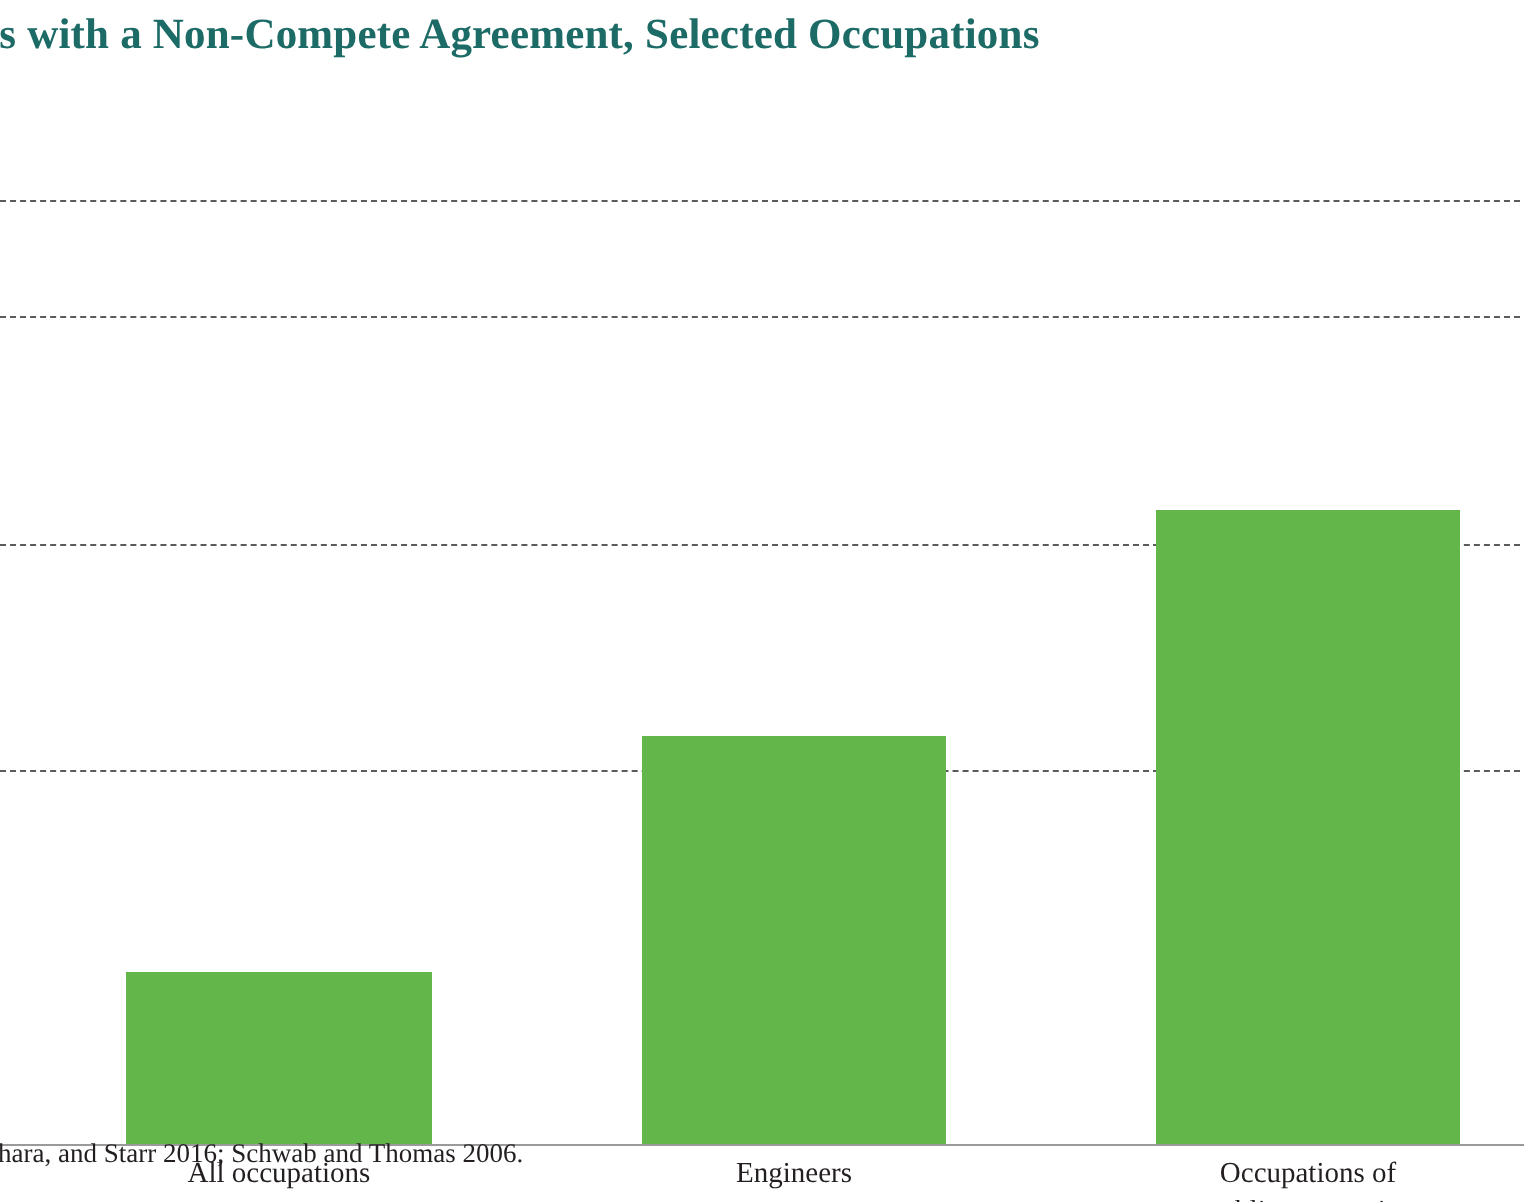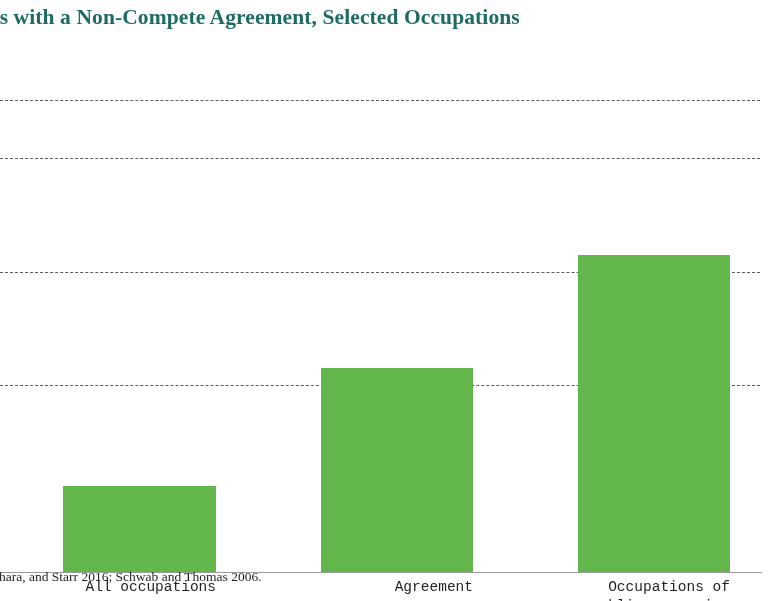--- a/index.html
+++ b/index.html
@@ -67,22 +67,22 @@
 
   .bar {
     position: absolute;
     bottom: 0;
     background: #63b64a;
   }
 
   .bar-label {
     position: absolute;
     top: 478px;
-    text-align: right;
-    font-family: Liberation Mono, monospace;
+    text-align: center;
+    font-family: Liberation Serif, serif;
     font-size: 14.5px;
     color: #231f20;
     line-height: 19px;
   }
 
   
   .source-note {
     position: absolute;
     left: -10px;
     top: 569px;
@@ -110,21 +110,21 @@
 
     <div class="bar" style="left:63px; width:153px; height:86px; top:386px;"></div>
     <div class="bar" style="left:321px; width:152px; height:204px; top:268px;"></div>
     <div class="bar" style="left:578px; width:152px; height:317px; top:155px;"></div>
 
     <div class="bar-label" style="left:63px; width:153px;">
       <span>All occupations</span>
     </div>
 
     <div class="bar-label" style="left:321px; width:152px;">
-      <span>Agreement</span>
+      <span>Engineers</span>
     </div>
 
     <div class="bar-label" style="left:578px; width:152px;">
       <span>Occupations of</span><br>
       <span>public companies</span>
     </div>
 
   </div>
 
   <div class="source-note">ishara, and Starr 2016; Schwab and Thomas 2006.</div>

